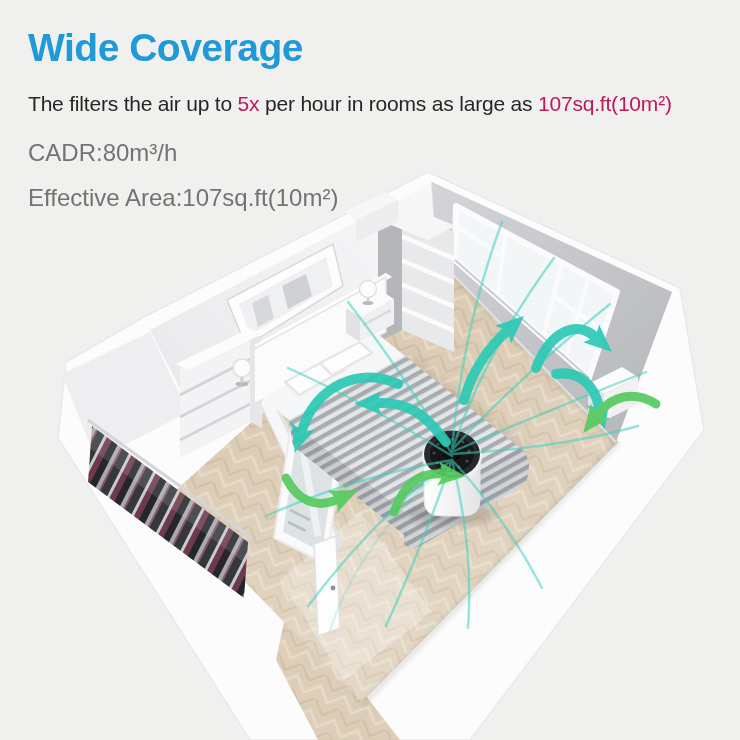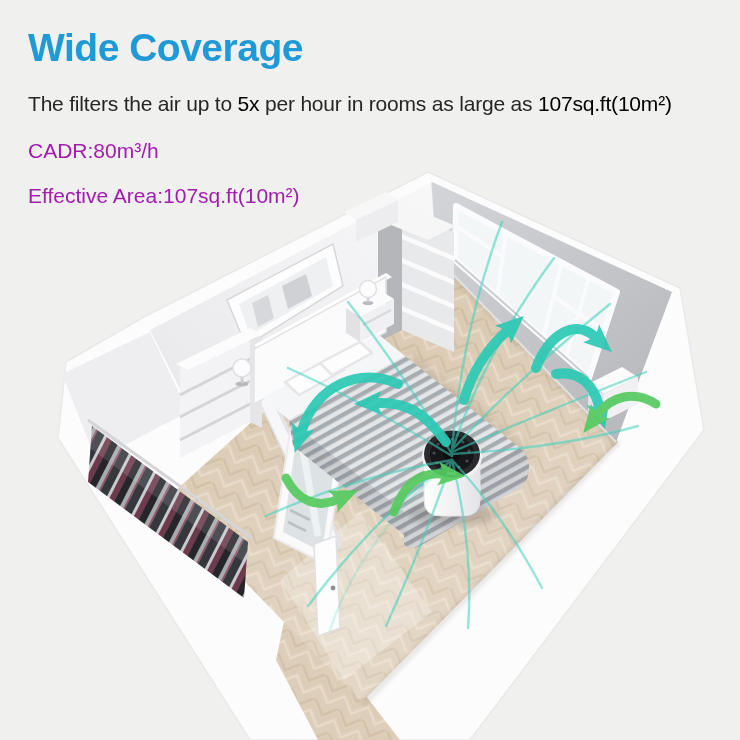--- a/index.html
+++ b/index.html
@@ -10,22 +10,22 @@
   .room-svg{position:absolute;left:0;top:160px;}
   .hdr{position:absolute;left:28px;top:0;width:700px;}
   .title{
     position:absolute;left:0;top:26px;white-space:nowrap;
     font-size:39px;font-weight:700;letter-spacing:-0.5px;color:#1f9ad6;
   }
   .subtitle{
     position:absolute;left:0;top:92px;white-space:nowrap;
     font-size:21px;color:#262626;letter-spacing:-0.2px;
   }
-  .subtitle .hl{color:#000000;}
-  .spec{position:absolute;left:0;white-space:nowrap;font-size:21px;color:#a21caf;}
+  .subtitle .hl{color:#be185d;}
+  .spec{position:absolute;left:0;white-space:nowrap;font-size:24px;color:#737373;}
   .spec.cadr{top:139px;}
   .spec.area{top:184px;}
 </style>
 </head>
 <body>
 
 <div class="canvas">
 
   <svg class="room-svg" width="740" height="580" viewBox="0 0 740 580">
     <defs>

